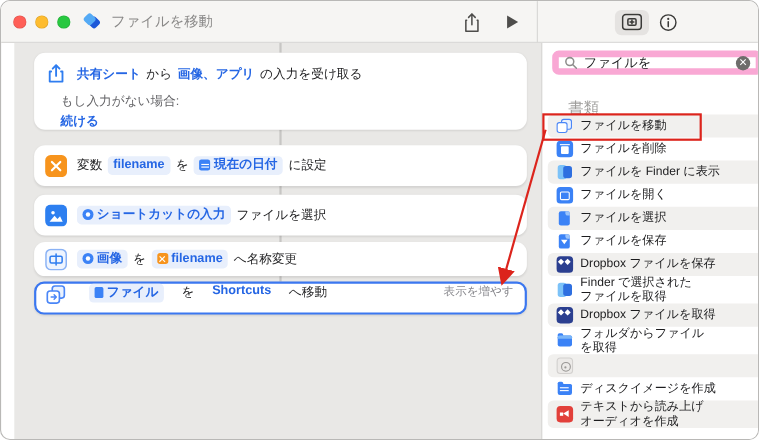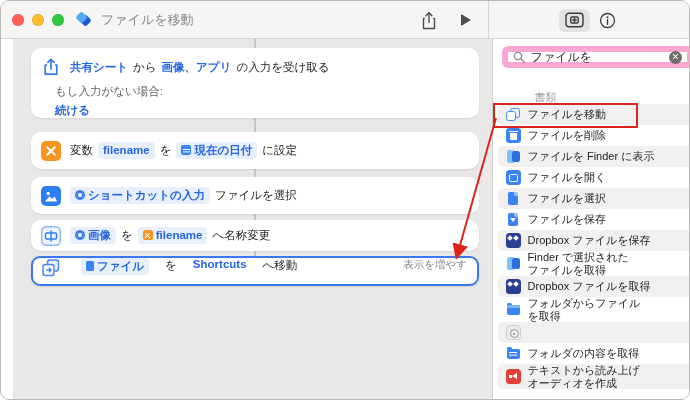--- a/index.html
+++ b/index.html
@@ -53,21 +53,21 @@
   .mini-varx::before,.mini-varx::after{content:"";position:absolute;left:1.6px;top:4.4px;width:6.8px;height:1.3px;background:#fff;}
   .mini-varx::before{transform:rotate(45deg)}.mini-varx::after{transform:rotate(-45deg)}
   .mini-file{width:8px;height:10px;background:#3b82f6;border-radius:1.5px;}
 
   
   .search{position:absolute;left:9px;right:8px;top:7px;height:22px;background:#fff;border:6px solid #f9a8d4;border-radius:6px;display:flex;align-items:center;padding:0 5px;box-sizing:border-box;gap:4px;}
   .search input{flex:1;border:none;outline:none;background:none;font-size:12px;color:#1d1d1f;font-family:inherit;min-width:0;}
   .clear-btn{width:13px;height:13px;border-radius:50%;background:#6e6d6b;border:none;position:relative;flex:none;padding:0;}
   .clear-btn::before,.clear-btn::after{content:"";position:absolute;left:3px;top:5.9px;width:7px;height:1.2px;background:#fff;}
   .clear-btn::before{transform:rotate(45deg)}.clear-btn::after{transform:rotate(-45deg)}
-  .sec-head{position:absolute;left:42px;top:51px;font-size:11px;color:#9d9c9a;}
+  .sec-head{position:absolute;left:24px;top:51px;font-size:14px;color:#9d9c9a;}
   .action-list{position:absolute;left:5px;right:5px;top:65px;}
   .srow{display:flex;align-items:center;gap:7px;padding:0 8px;height:21px;border-radius:5px;box-sizing:border-box;}
   .srow.two{height:25px;}
   .srow.stripe{background:#f1f0ee;}
   .slabel{font-size:11px;color:#1c1c1e;white-space:pre-line;line-height:13px;}
   .sb-thumb{position:absolute;right:2px;top:82px;width:5px;height:128px;border-radius:3px;background:#c9c8c6;}
 
   
   .icn{width:15px;height:15px;position:relative;flex:none;display:inline-block;}
   .icn i{position:absolute;display:block;}
@@ -330,21 +330,21 @@
           </div>
           <div class="srow stripe">
             <span class="icn disk-image-icon">
               <i></i>
             </span>
           </div>
           <div class="srow">
             <span class="icn folder-contents-icon">
               <i></i>
             </span>
-            <span class="slabel">フォルダの内容を取得</span>
+            <span class="slabel">ディスクイメージを作成</span>
           </div>
           <div class="srow stripe two">
             <span class="icn speech-audio-icon">
               <i></i>
             </span>
             <span class="slabel">テキストから読み上げ
 オーディオを作成</span>
           </div>
         </div>
       <div class="sb-thumb"></div>

